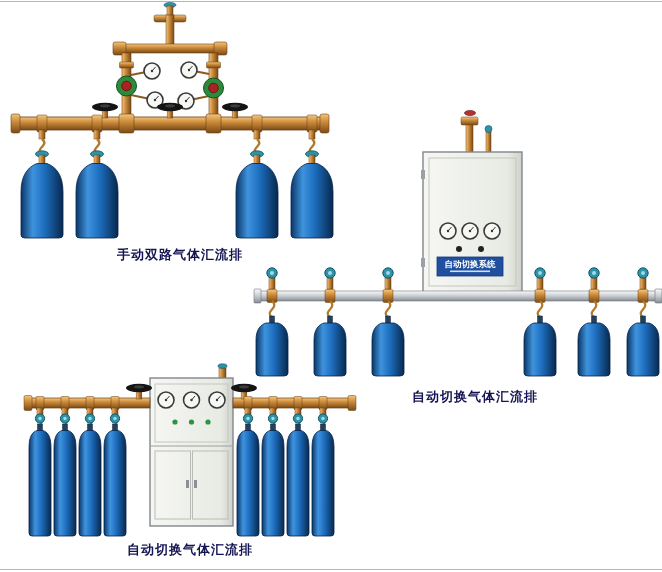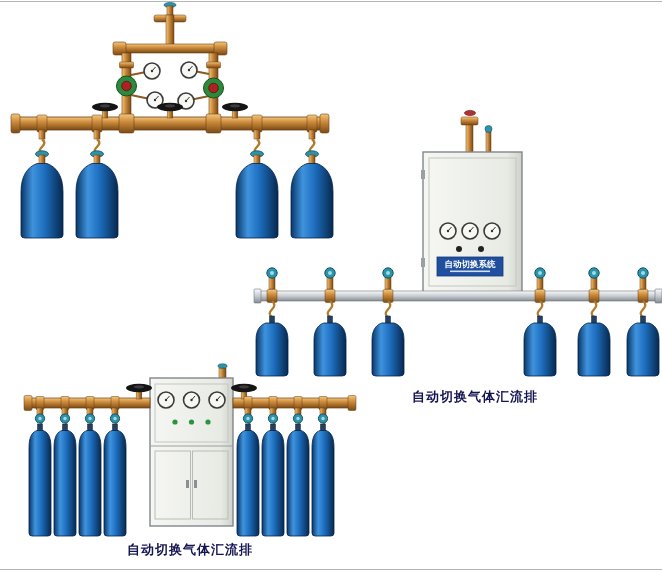--- a/index.html
+++ b/index.html
@@ -293,15 +293,16 @@
       </g>
       <g>
         <rect x="319" y="396.5" width="8" height="13" rx="1" fill="url(#brassH)" stroke="#6b3f10" stroke-width="0.5"></rect>
         <path d="M323,420 C328,425 318,426 323,429" stroke="#b17a2a" stroke-width="2" fill="none"></path>
         <use href="#dropvalve" x="323" y="408"></use>
         <use href="#bottleT" x="310" y="424"></use>
       </g>
     </g>
   </svg>
 
+  <div id="cap1" class="caption">手动双路气体汇流排</div>
   <div id="cap2" class="caption">自动切换气体汇流排</div>
   <div id="cap3" class="caption">自动切换气体汇流排</div>
 </div>
 
 </body></html>

